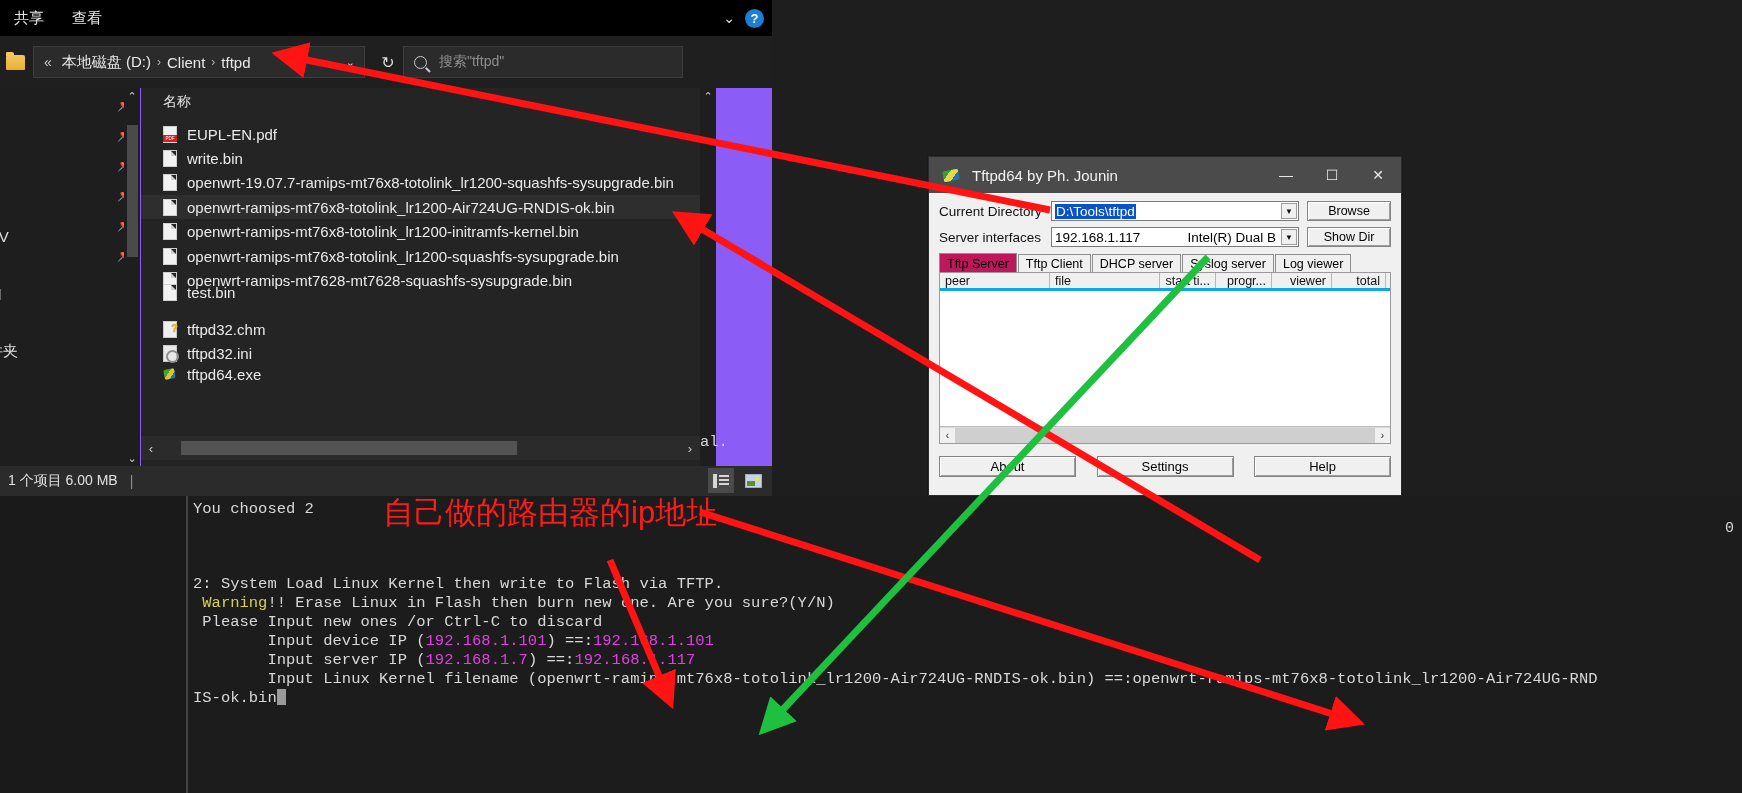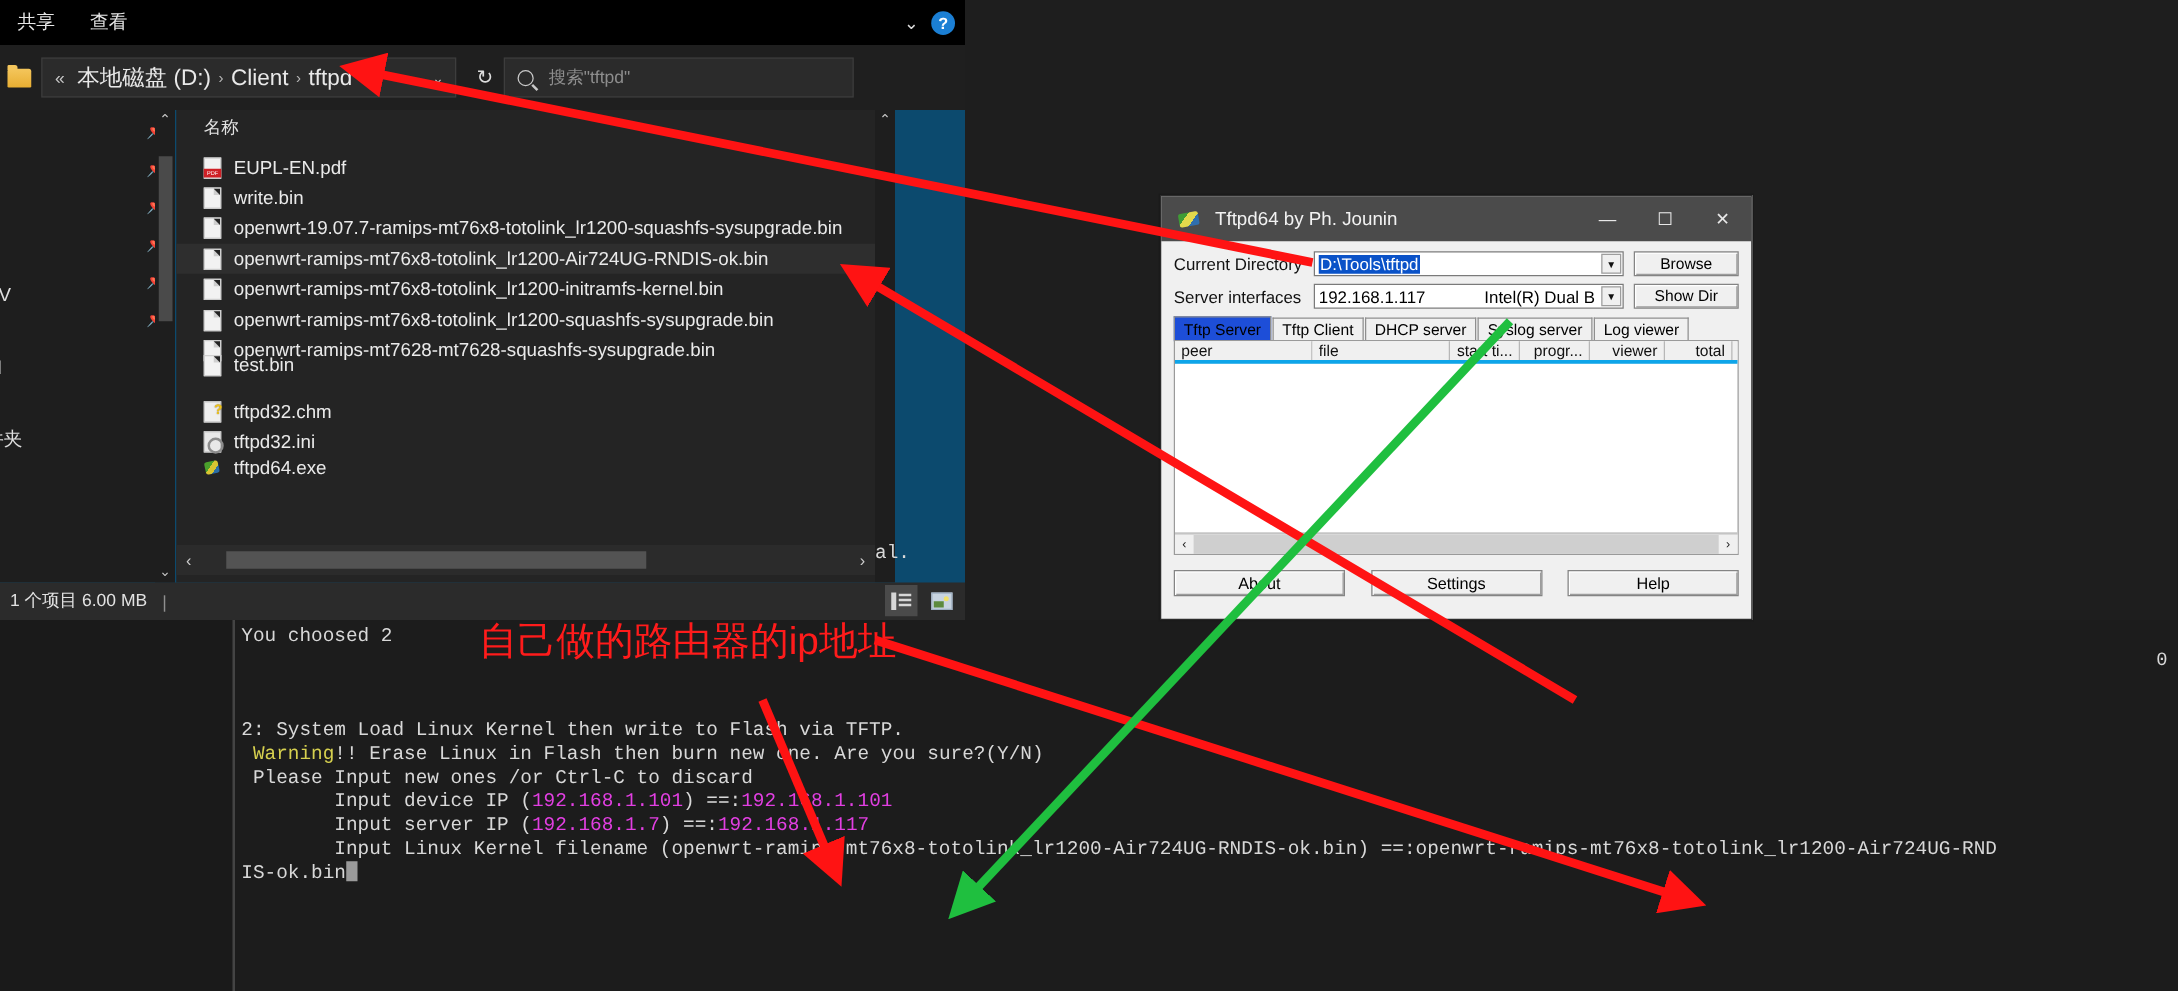--- a/index.html
+++ b/index.html
@@ -8,21 +8,21 @@
     width: 1742px; height: 793px;
     overflow: hidden;
     background: #1b1b1b;
     font-family: "Liberation Sans", sans-serif;
   }
   #root { position: relative; width: 1742px; height: 793px; background: #1e1e1e; }
 
   
   .explorer {
     position: absolute; left: 0; top: 0; width: 772px; height: 530px;
-    background: #0c4a6e;
+    background: #8b5cf6;
   }
   .ribbon-tabs {
     position: absolute; left: 0; top: 0; width: 772px; height: 36px;
     background: #000000;
     display: flex; align-items: center;
   }
   .ribbon-tab {
     color: #e6e6e6; font-size: 15px; padding: 0 14px; line-height: 36px;
     font-family: "Liberation Sans", sans-serif;
   }
@@ -50,21 +50,21 @@
   .folder-ico:before {
     content:''; position:absolute; left:0; top:-3px; width:8px; height:4px;
     background:#f4c65c; border-radius:1px 2px 0 0;
   }
   .crumbbar {
     height: 32px; background: #2b2b2b; border: 1px solid #3d3d3d;
     display: flex; align-items: center; flex: 0 0 332px; width: 332px;
     margin-right: 8px; padding-left: 4px;
   }
   .crumb-dd { color: #c8c8c8; font-size: 14px; padding: 0 6px; }
-  .crumb { color: #e9e9e9; font-size: 18px; padding: 0 4px; white-space: nowrap; }
+  .crumb { color: #e9e9e9; font-size: 15px; padding: 0 4px; white-space: nowrap; }
   .crumb-sep { color: #b5b5b5; font-size: 12px; padding: 0 2px; }
   .crumb-spacer { flex: 1; }
   .crumb-caret { color: #cfcfcf; font-size: 11px; padding: 0 9px; }
   .refresh-btn { color: #dcdcdc; font-size: 16px; width: 30px; text-align: center; }
   .searchbox {
     height: 32px; width: 280px; background: #2b2b2b; border: 1px solid #3d3d3d;
     display: flex; align-items: center; padding-left: 10px;
   }
   .search-glyph {
     width: 13px; height: 13px; border: 1.6px solid #c9c9c9; border-radius: 50%;
@@ -208,21 +208,21 @@
     width: 84px; height: 20px; margin-left: 8px; background:#f0f0f0;
     border: 1px solid #848484; box-shadow: inset 1px 1px 0 #ffffff, inset -1px -1px 0 #9c9c9c;
     font-size:12.5px; color:#000; display:flex; align-items:center; justify-content:center;
   }
   .tf-tabs { display:flex; align-items:flex-end; margin-top: 4px; height: 20px; }
   .tf-tab {
     height: 19px; padding: 0 7px; font-size: 12.5px; color:#000;
     background:#f0f0f0; border:1px solid #8f8f8f; border-bottom:none;
     display:flex; align-items:center; margin-right: 1px;
   }
-  .tf-tab.active { height: 20px; background:#1d4ed8;margin-top:48px; }
+  .tf-tab.active { height: 20px; background:#be185d;margin-top:48px; }
   .tf-listbox {
     border: 1px solid #9a9a9a; background:#fff; height: 172px; position: relative;
     margin-top: -1px;
   }
   .tf-colhead { display:flex; height: 18px; background:#f0f0f0; border-bottom:3px solid #0ea5e9; }
   .tf-col {
     font-size: 12.5px; color:#111; display:flex; align-items:center; padding-left:5px;
     border-right:1px solid #b7b7b7; background:#f0f0f0;
   }
   .tf-col.r { justify-content:flex-end; padding-right:5px; }

